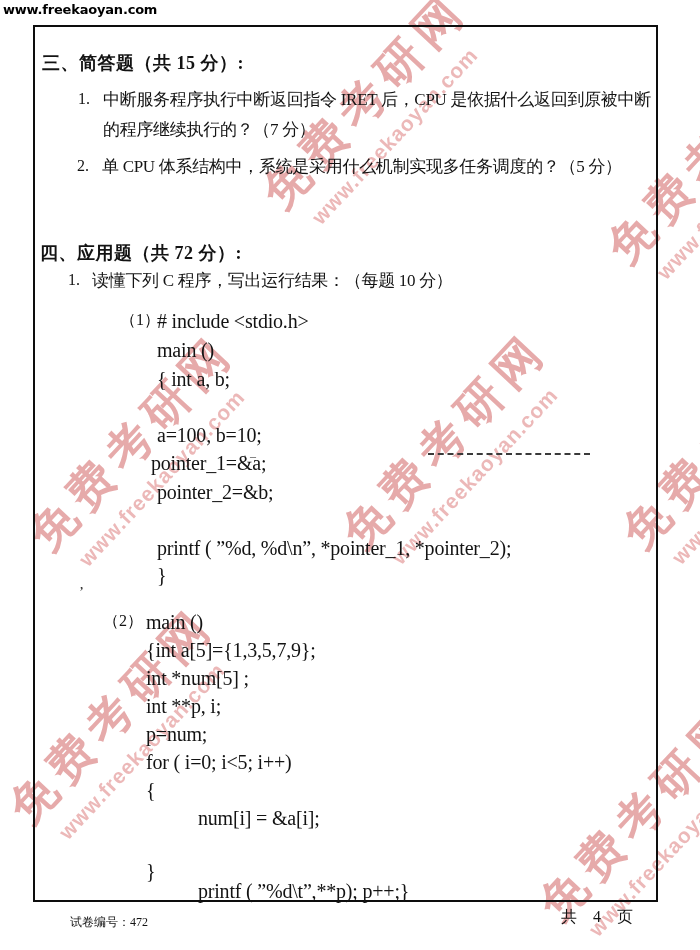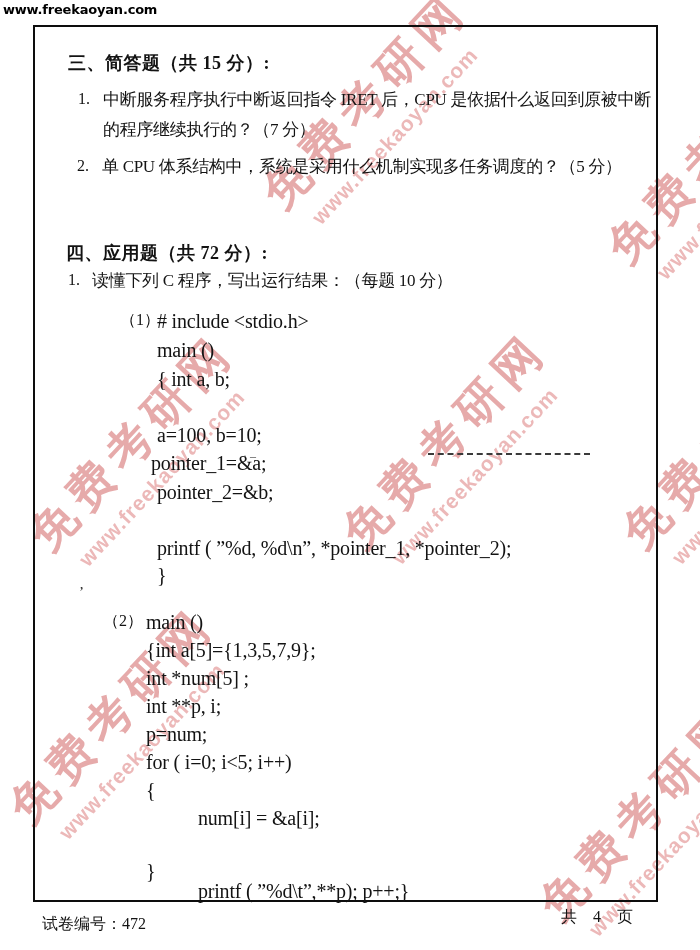--- a/index.html
+++ b/index.html
@@ -26,30 +26,30 @@
   
   .site-url{
     left:3px;top:2px;font-family:"DejaVu Sans","Liberation Sans",sans-serif;
     font-weight:bold;font-size:13px;letter-spacing:-0.2px;color:#000;
   }
   .frame{
     position:absolute;left:33px;top:25px;width:621px;height:873px;
     border:2px solid #0d0d0d;
   }
   
-  .sec-heading{font-size:18px;font-weight:bold;letter-spacing:0.5px;margin-left:26px;}
+  .sec-heading{font-size:18px;font-weight:bold;letter-spacing:0.5px;}
   .q-num{font-size:16px;}
   .q-text{font-size:17px;letter-spacing:-0.3px;}
   .code{font-size:20px;letter-spacing:-0.2px;}
   .prog-label{font-size:16px;}
   .dashes{border-top:2px dashed #3a3a3a;height:0;}
   .dotdash{font-size:12px;color:#444;}
   .stray{font-size:15px;color:#222;}
   
-  .paper-no{font-size:16px;}
+  .paper-no{font-size:12px;margin-left:28px;}
   .page-count{font-size:16px;}
   .page-count span{margin-right:16px;}
   .page-count span:last-child{margin-right:0;}
   .banner{
     font-size:14.5px;font-weight:bold;letter-spacing:-0.3px;
     color:#ffffff;-webkit-text-stroke:1.1px #000;
     text-shadow:-1px 0 #000,1px 0 #000,0 -1px #000,0 1px #000;
     font-family:"Liberation Sans","DejaVu Sans",sans-serif;
   }
 </style>

